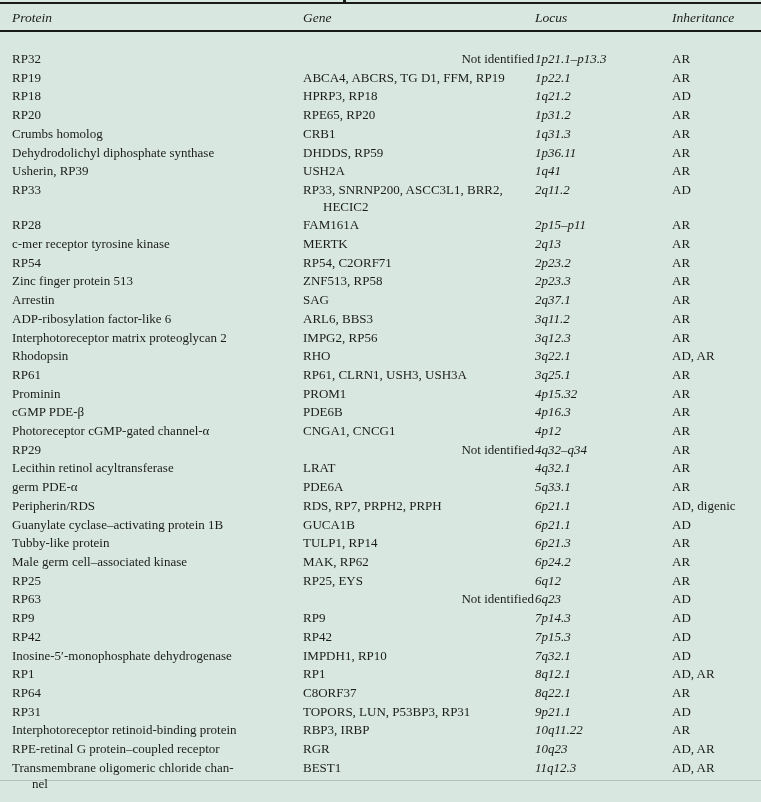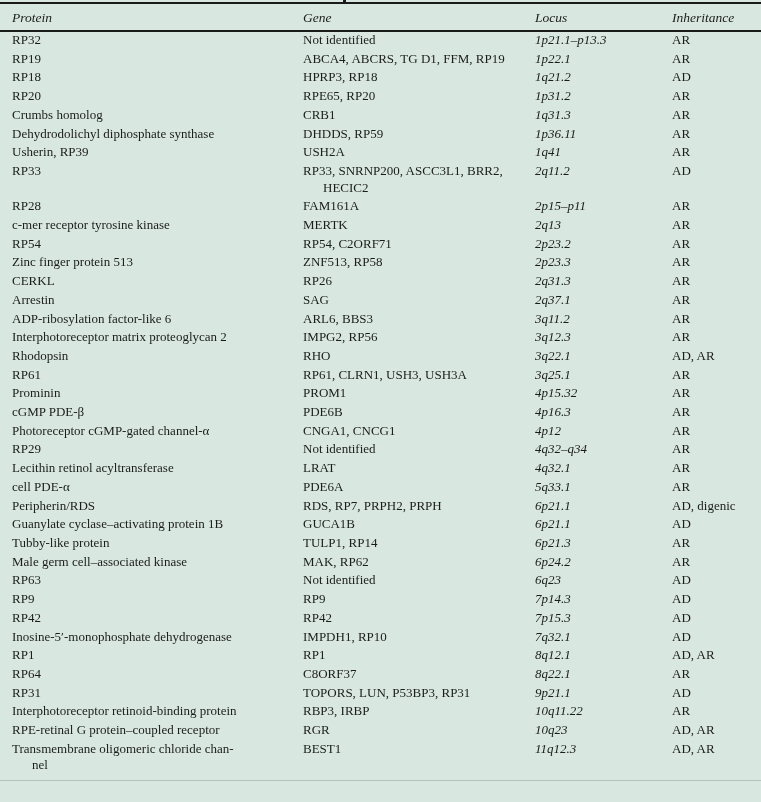--- a/index.html
+++ b/index.html
@@ -53,30 +53,30 @@
     padding-bottom: 4px;
     border-bottom: 2px solid #1a1a1a;
   }
   td {
     font-size: 13px;
     line-height: 16.7px;
     vertical-align: top;
     white-space: pre-wrap;
     text-align: left;
   }
-  tbody tr:first-child td { padding-top: 0; }
+  tbody tr:first-child td { padding-top: 19px; }
 
   
   .c0 { padding-left: 32px; text-indent: -20px; }
   .c1 { padding-left: 20px; text-indent: -20px; margin-top: 24px; }
   .c2 { padding-left: 0; }
   .c3 { padding-left: 0; }
 
   td.gene-italic { }
-  td.roman       { font-style: normal; }
+  td.roman       { font-style: normal; text-align: right; }
   td.locus       { font-style: italic; }
 
   
   .bottom-rule {
     position: absolute;
     top: 780px;
     left: 0;
     width: 761px;
     height: 1px;
     background: rgba(26, 26, 26, 0.18);
@@ -171,26 +171,20 @@
           <td class="c2 locus">2p23.2</td>
           <td class="c3 inheritance">AR</td>
         </tr>
         <tr>
           <td class="c0 protein">Zinc finger protein 513</td>
           <td class="c1 gene-italic">ZNF513, RP58</td>
           <td class="c2 locus">2p23.3</td>
           <td class="c3 inheritance">AR</td>
         </tr>
         <tr>
-          <td class="c0 protein">CERKL</td>
-          <td class="c1 gene-italic">RP26</td>
-          <td class="c2 locus">2q31.3</td>
-          <td class="c3 inheritance">AR</td>
-        </tr>
-        <tr>
           <td class="c0 protein">Arrestin</td>
           <td class="c1 gene-italic">SAG</td>
           <td class="c2 locus">2q37.1</td>
           <td class="c3 inheritance">AR</td>
         </tr>
         <tr>
           <td class="c0 protein">ADP-ribosylation factor-like 6</td>
           <td class="c1 gene-italic">ARL6, BBS3</td>
           <td class="c2 locus">3q11.2</td>
           <td class="c3 inheritance">AR</td>
@@ -237,21 +231,21 @@
           <td class="c2 locus">4q32–q34</td>
           <td class="c3 inheritance">AR</td>
         </tr>
         <tr>
           <td class="c0 protein">Lecithin retinol acyltransferase</td>
           <td class="c1 gene-italic">LRAT</td>
           <td class="c2 locus">4q32.1</td>
           <td class="c3 inheritance">AR</td>
         </tr>
         <tr>
-          <td class="c0 protein">cell PDE-α</td>
+          <td class="c0 protein">germ PDE-α</td>
           <td class="c1 gene-italic">PDE6A</td>
           <td class="c2 locus">5q33.1</td>
           <td class="c3 inheritance">AR</td>
         </tr>
         <tr>
           <td class="c0 protein">Peripherin/RDS</td>
           <td class="c1 gene-italic">RDS, RP7, PRPH2, PRPH</td>
           <td class="c2 locus">6p21.1</td>
           <td class="c3 inheritance">AD, digenic</td>
         </tr>
@@ -264,20 +258,26 @@
         <tr>
           <td class="c0 protein">Tubby-like protein</td>
           <td class="c1 gene-italic">TULP1, RP14</td>
           <td class="c2 locus">6p21.3</td>
           <td class="c3 inheritance">AR</td>
         </tr>
         <tr>
           <td class="c0 protein">Male germ cell–associated kinase</td>
           <td class="c1 gene-italic">MAK, RP62</td>
           <td class="c2 locus">6p24.2</td>
+          <td class="c3 inheritance">AR</td>
+        </tr>
+        <tr>
+          <td class="c0 protein">RP25</td>
+          <td class="c1 gene-italic">RP25, EYS</td>
+          <td class="c2 locus">6q12</td>
           <td class="c3 inheritance">AR</td>
         </tr>
         <tr>
           <td class="c0 protein">RP63</td>
           <td class="c1 roman">Not identified</td>
           <td class="c2 locus">6q23</td>
           <td class="c3 inheritance">AD</td>
         </tr>
         <tr>
           <td class="c0 protein">RP9</td>

